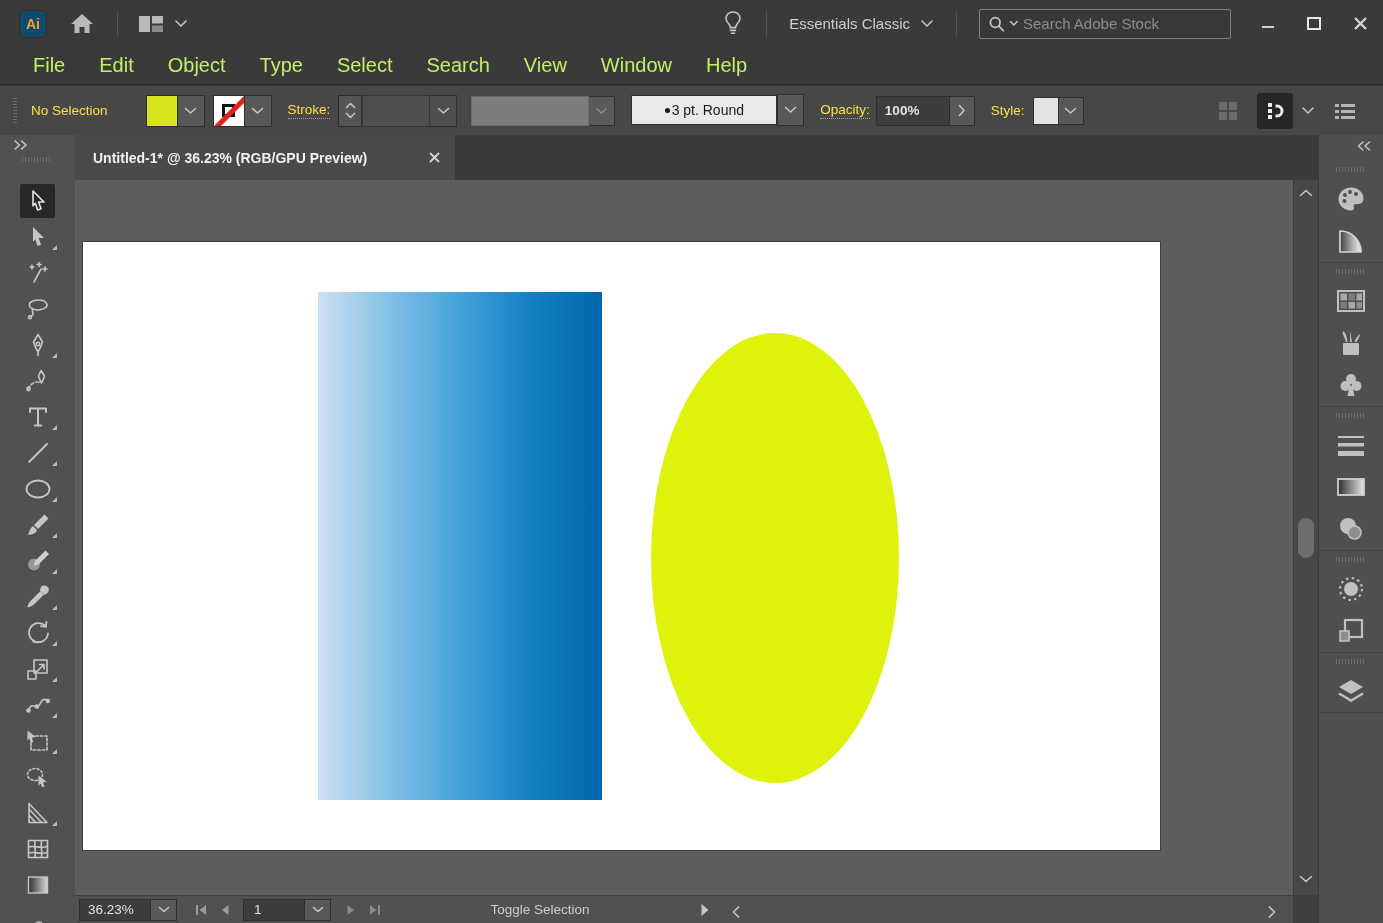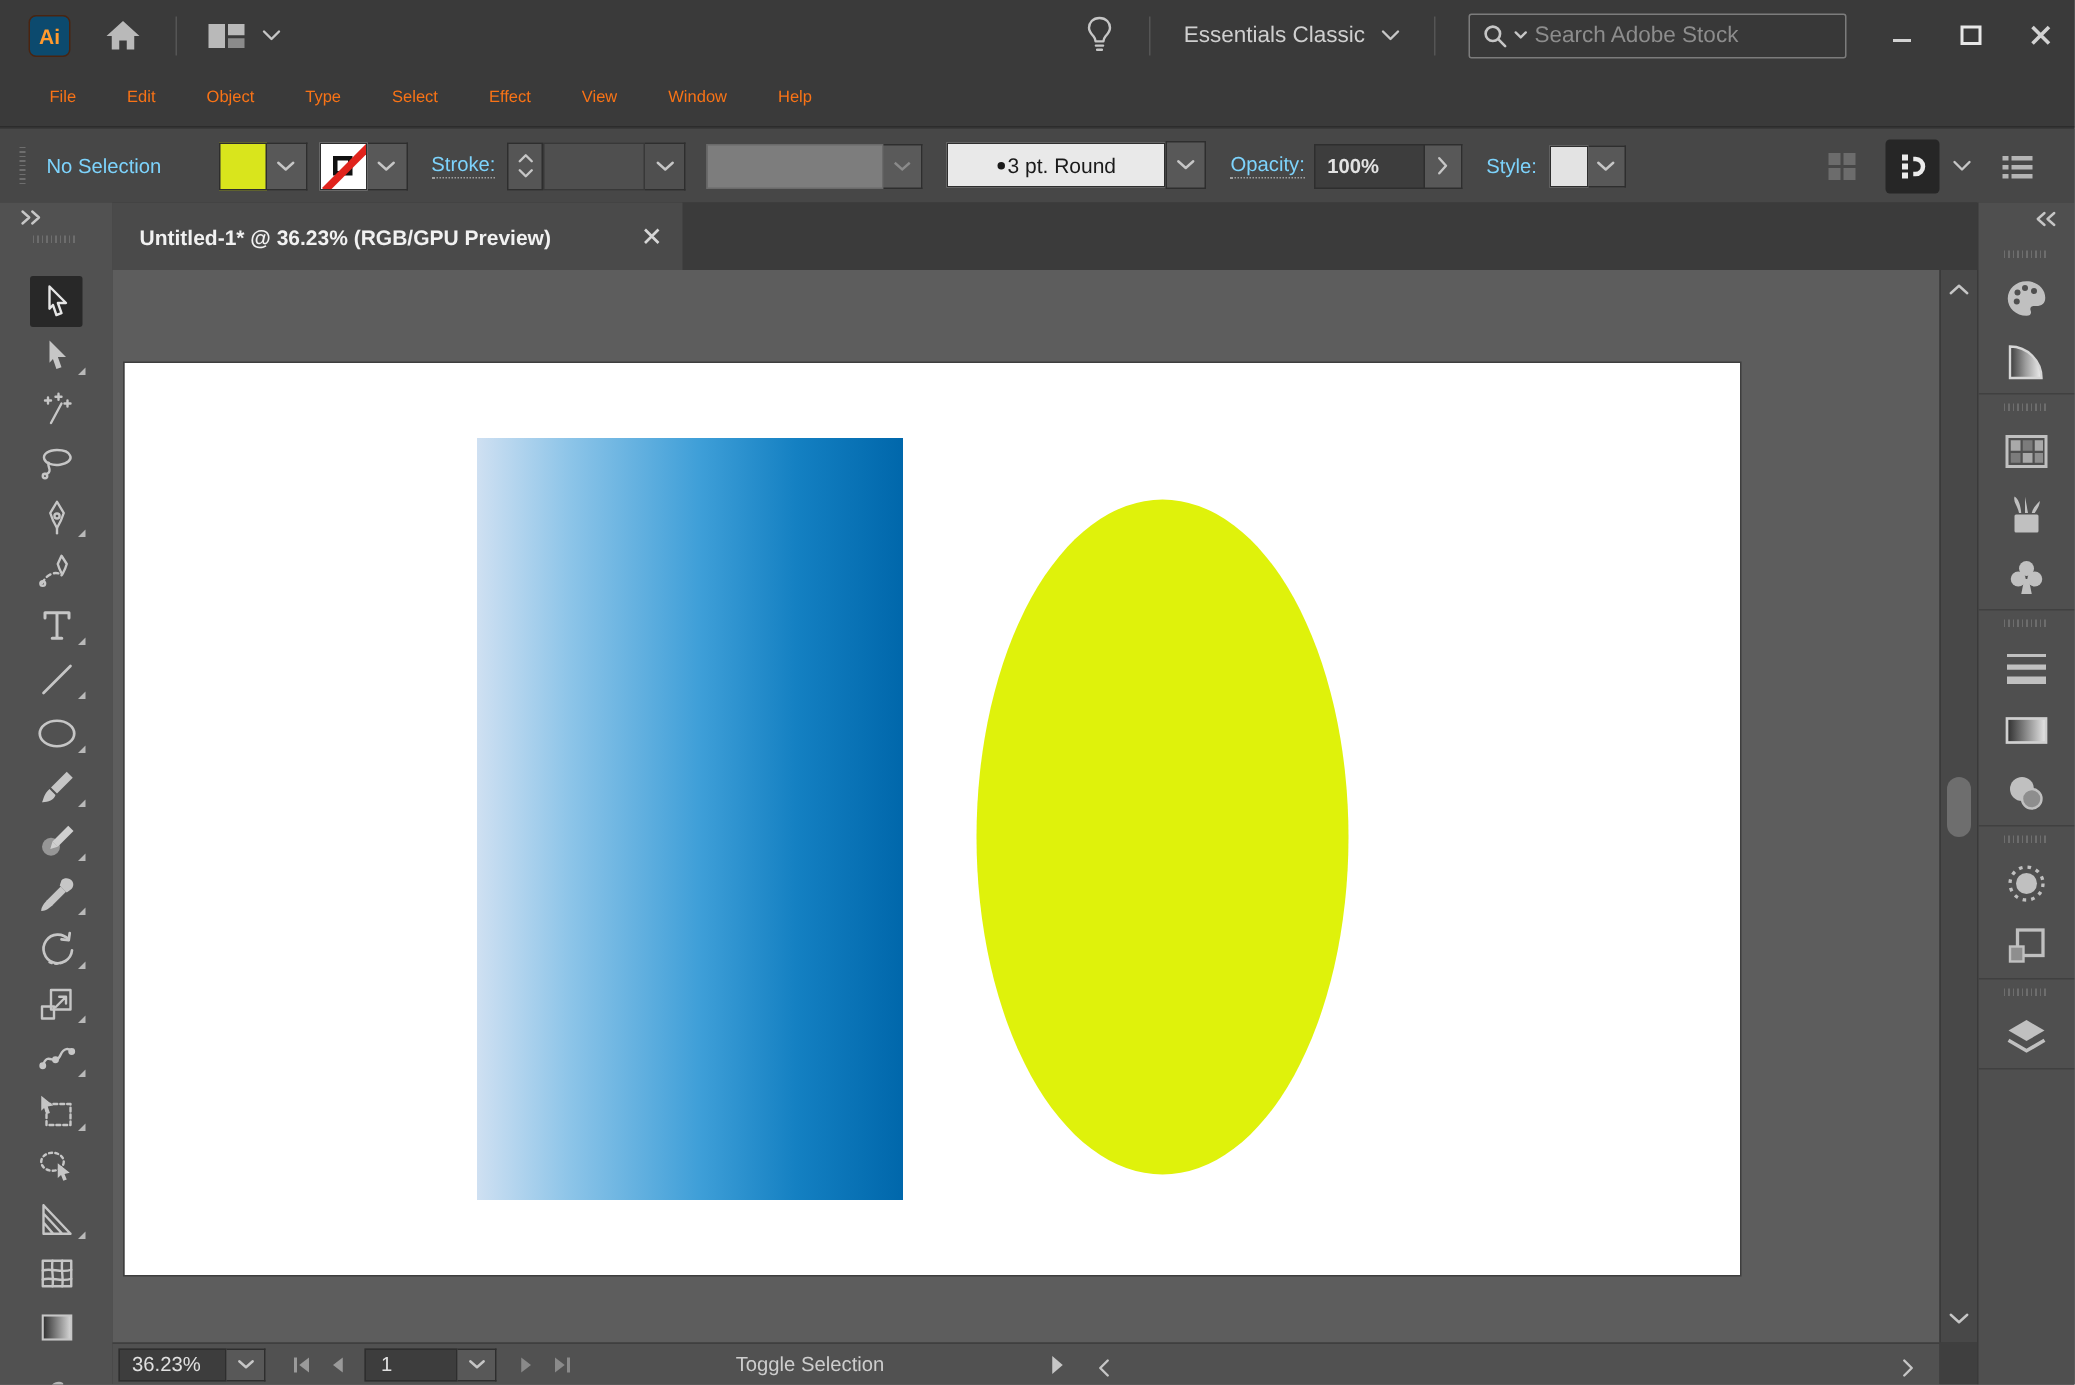--- a/index.html
+++ b/index.html
@@ -24,28 +24,28 @@
     border-radius:2px; display:flex; align-items:center; padding:0 8px; gap:4px; }
   .searchbox input { flex:1; background:transparent; border:none; outline:none; color:#ffffff;
     font-size:15px; font-family:"Liberation Sans",sans-serif; }
   .searchbox input::placeholder { color:#8d8d8d; }
   .win-btns { display:flex; margin-left:14px; }
   .win-btn { width:46px; height:40px; display:flex; align-items:center; justify-content:center; }
 
   
   #menubar { position:absolute; left:0; top:47px; width:1383px; height:38px; background:#3a3a3a;
     border-bottom:1px solid #2c2c2c; display:flex; align-items:center; padding-left:16px; }
-  .menu-item { padding:0 17px; font-size:11px; color:#f97316; line-height:37px; }
+  .menu-item { padding:0 17px; font-size:20px; color:#bef264; line-height:37px; }
 
   
   #controlbar { position:absolute; left:0; top:86px; width:1383px; height:49px; background:#474747;
     display:flex; align-items:center; font-size:13.5px; }
   .grip-v { width:4px; height:26px; margin-left:13px;
     background:repeating-linear-gradient(#6e6e6e 0 1px, transparent 1px 3px); }
-  .cb-label { color:#7dd3fc;text-align:right; }
+  .cb-label { color:#fde047;text-align:right; }
   .dotted-u { border-bottom:1px dotted #a0a0a0; padding-bottom:1px; }
   .swatch-group { display:flex; margin-left:0; }
   .swatch { width:32px; height:32px; border:1px solid #2e2e2e; }
   .chev-btn { width:27px; height:32px; background:#585858; border:1px solid #2e2e2e; border-left:none;
     display:flex; align-items:center; justify-content:center; }
   .stroke-none { position:relative; background:#fff; overflow:hidden; }
   .stroke-none .hollow { position:absolute; left:8px; top:8px; width:13px; height:13px; border:3px solid #111; }
   .stroke-none .slash { position:absolute; left:-4px; top:13px; width:44px; height:5px; background:#e0231c;
     transform:rotate(-45deg); }
   .stepper { width:24px; height:32px; background:#555; border:1px solid #2e2e2e; display:flex;
@@ -191,21 +191,21 @@
       </div>
     </div>
   </header>
 
   <nav id="menubar">
     <span class="menu-item">File</span>
     <span class="menu-item">Edit</span>
     <span class="menu-item">Object</span>
     <span class="menu-item">Type</span>
     <span class="menu-item">Select</span>
-    <span class="menu-item">Effect</span>
+    <span class="menu-item">Search</span>
     <span class="menu-item">View</span>
     <span class="menu-item">Window</span>
     <span class="menu-item">Help</span>
   </nav>
 
   <div id="controlbar">
     <div class="grip-v"></div>
     <span class="cb-label" style="margin-left:14px;">No Selection</span>
 
     <div class="swatch-group" style="margin-left:38px;">

